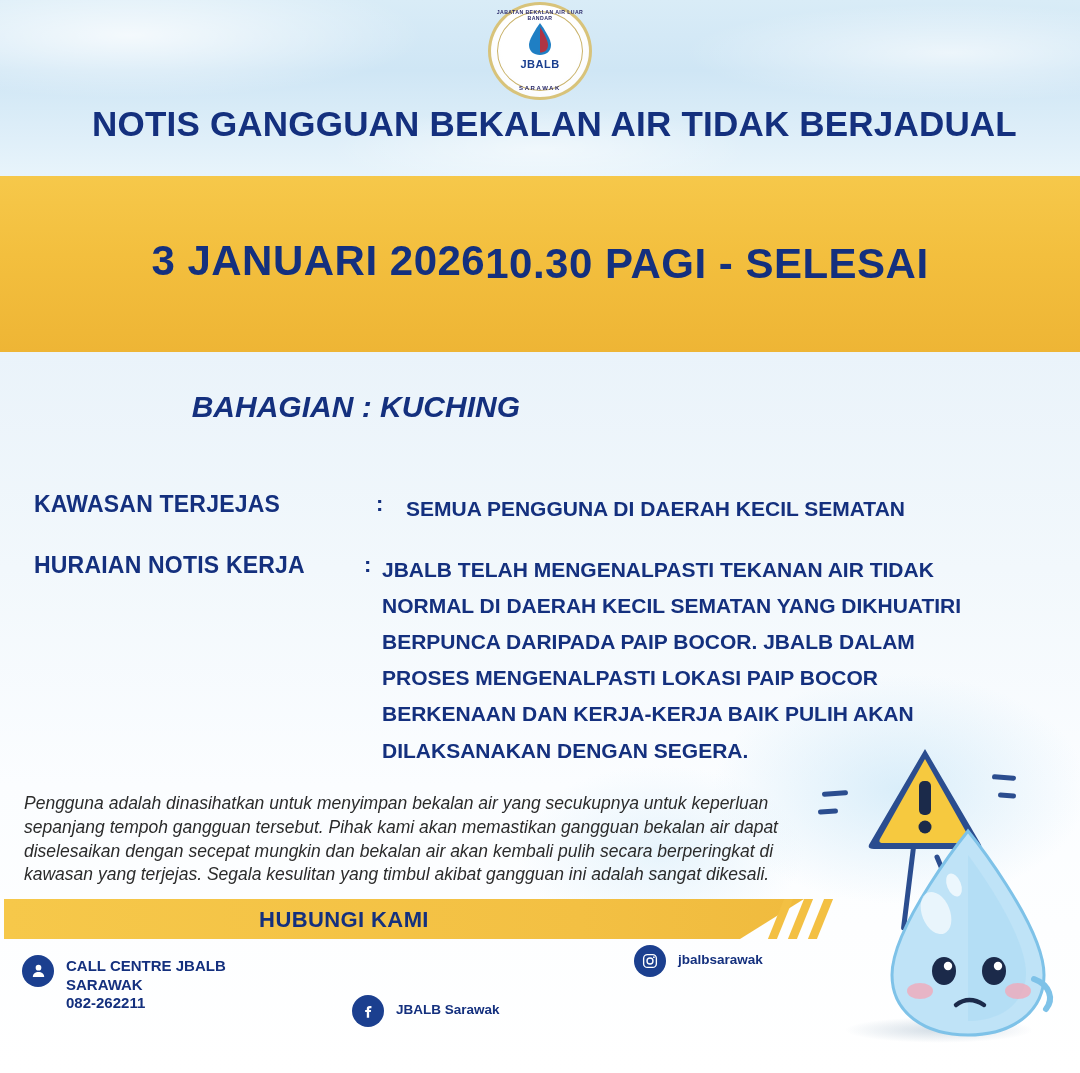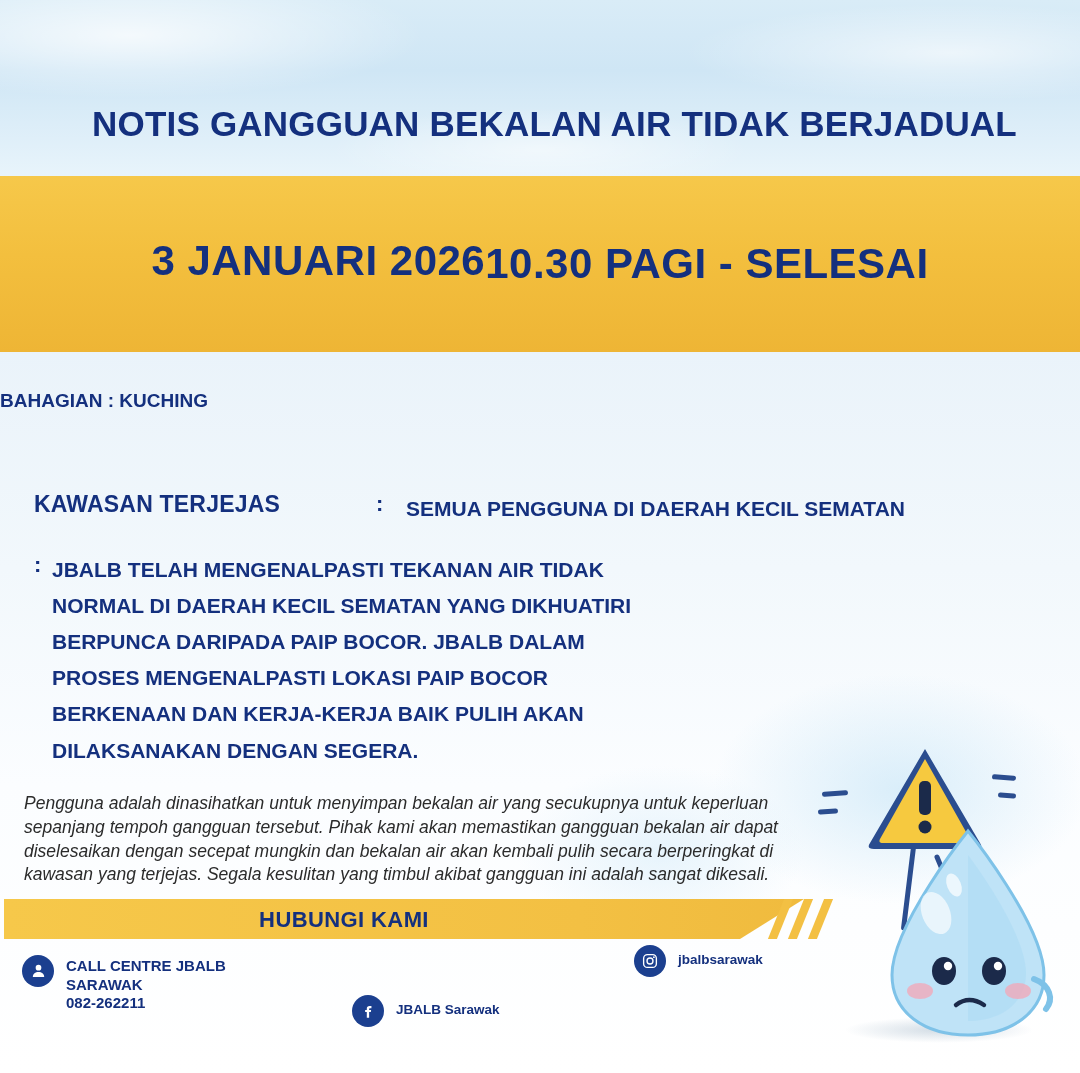--- a/index.html
+++ b/index.html
@@ -142,24 +142,25 @@
     pointer-events: none;
   }
 
   .row-division {
     position: absolute;
     top: 38px; left: 0; right: 0;
     display: flex;
   }
   .division-left {
     width: 520px;
-    text-align: left;
-    font-size: 19px;
-    font-weight: bold;
-    color: #14307e;
+    text-align: right;
+    font-size: 30px;
+    font-weight: bold;
+    color: #14307e;
+    font-style: italic;
   }
   .division-right {
     flex: 1;
     text-align: center;
     font-size: 29px;
     font-weight: bold;
     color: #14307e;
     padding-right: 40px;
   }
 
@@ -324,20 +325,31 @@
   .sl4 { left: 182px; top: 58px; width: 18px; transform: rotate(4deg); }
 </style>
 </head>
 <body>
 
 <div class="poster">
 
   <div class="header-band">
     <div class="header-wave"></div>
 
+    <div class="logo">
+      <div class="logo-ring"></div>
+      <div class="logo-ring2"></div>
+      <div class="logo-text-top">JABATAN BEKALAN AIR LUAR BANDAR</div>
+      <svg class="logo-drop" viewBox="0 0 26 34">
+        <path d="M13 1 C13 1 24 16 24 23 C24 29.6 19.1 33 13 33 C6.9 33 2 29.6 2 23 C2 16 13 1 13 1 Z" fill="#1f7fc4"></path>
+        <path d="M13 5 C13 5 21 17 21 23 C21 28 17.5 30.5 13 30.5 C13 22 13 5 13 5 Z" fill="#c9272d" opacity=".85"></path>
+      </svg>
+      <div class="logo-abbr">JBALB</div>
+      <div class="logo-text-bot">SARAWAK</div>
+    </div>
 
     <div class="main-title">NOTIS GANGGUAN BEKALAN AIR TIDAK BERJADUAL</div>
   </div>
 
   <div class="date-band">
     <div class="date-line1">3 JANUARI 2026</div>
     <div class="date-line2">10.30 PAGI - SELESAI</div>
   </div>
 
   <div class="body-area">
@@ -349,20 +361,21 @@
 
     <div class="field" id="field-kawasan">
       <div class="field-label">KAWASAN TERJEJAS</div>
       <div class="field-colon">:</div>
       <div class="field-value">
         <div>SEMUA PENGGUNA DI DAERAH KECIL SEMATAN</div>
       </div>
     </div>
 
     <div class="field" id="field-huraian">
+      <div class="field-label">HURAIAN NOTIS KERJA</div>
       <div class="field-colon">:</div>
       <div class="field-value">
         <div>JBALB TELAH MENGENALPASTI TEKANAN AIR TIDAK</div>
         <div>NORMAL DI DAERAH KECIL SEMATAN YANG DIKHUATIRI</div>
         <div>BERPUNCA DARIPADA PAIP BOCOR. JBALB DALAM</div>
         <div>PROSES MENGENALPASTI LOKASI PAIP BOCOR</div>
         <div>BERKENAAN DAN KERJA-KERJA BAIK PULIH AKAN</div>
         <div>DILAKSANAKAN DENGAN SEGERA.</div>
       </div>
     </div>

